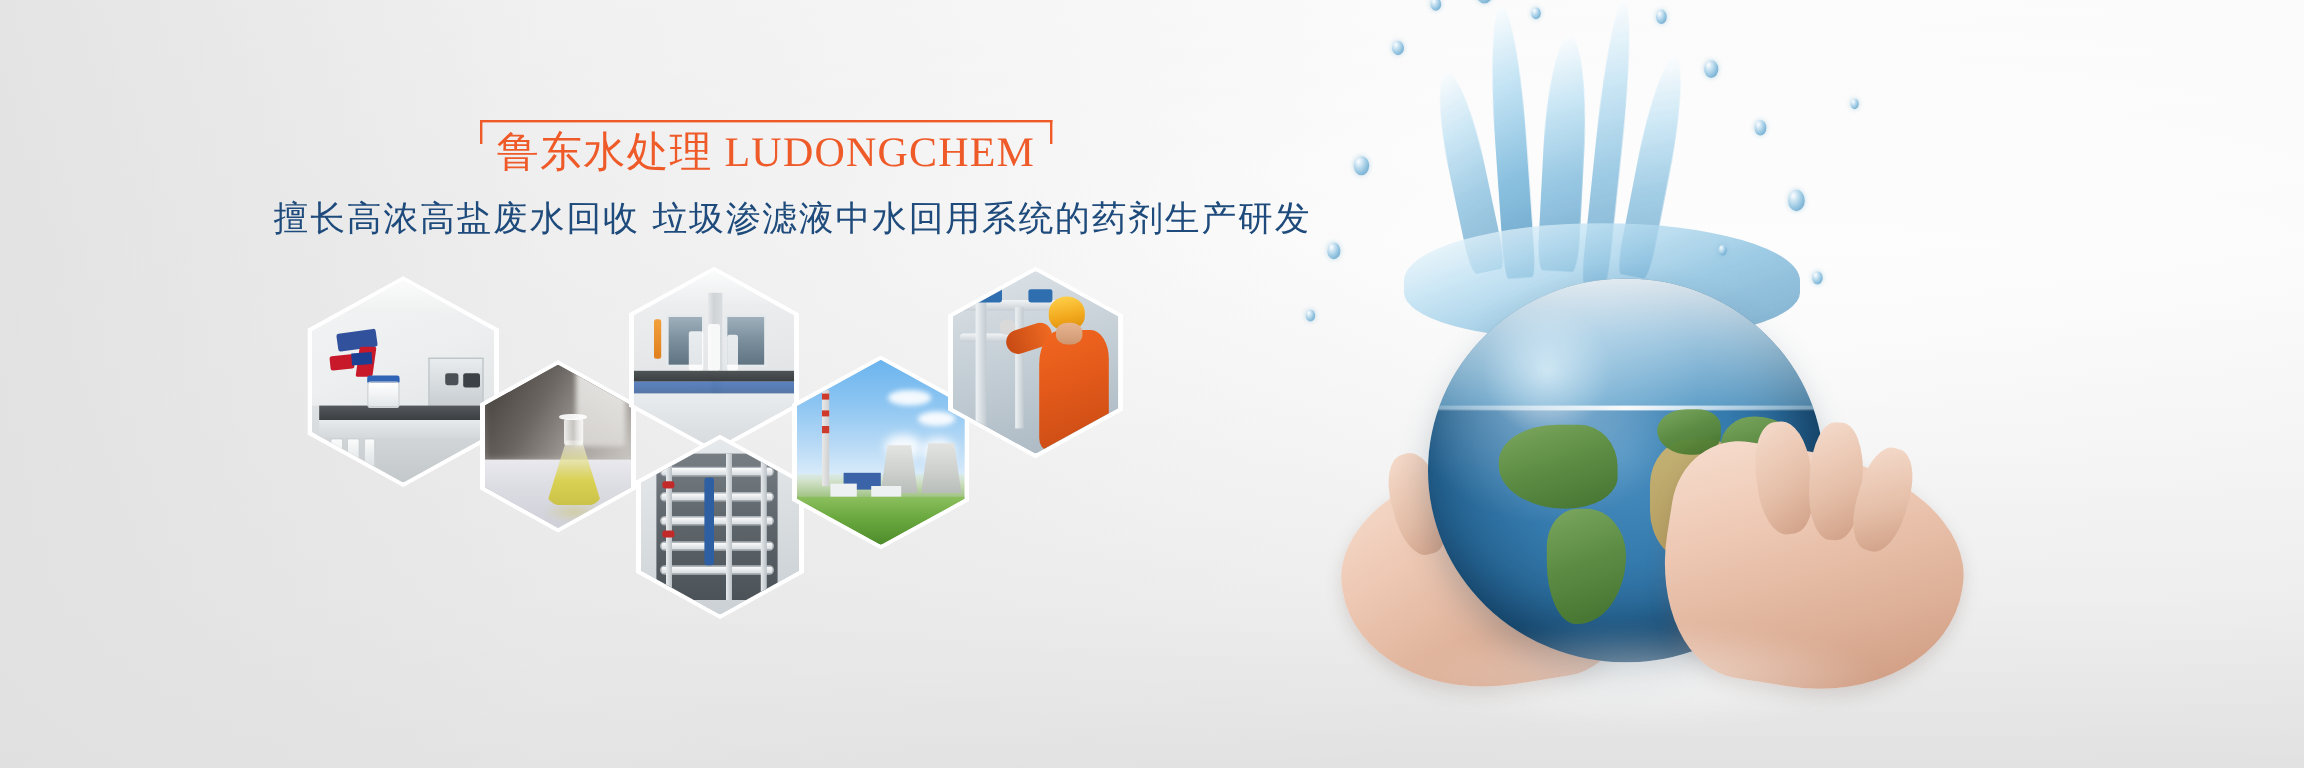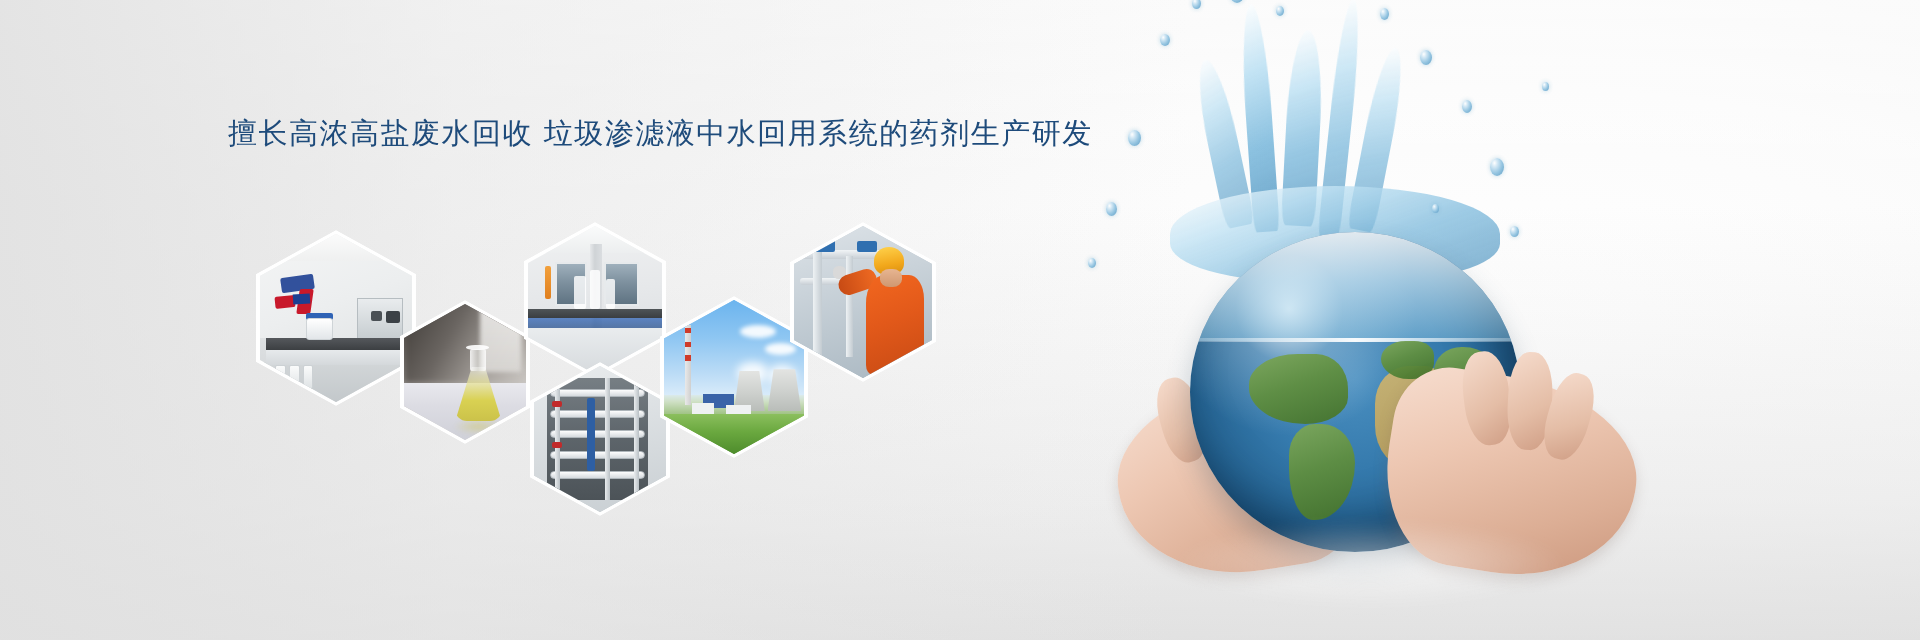--- a/index.html
+++ b/index.html
@@ -270,20 +270,26 @@
 </head>
 <body>
 
 <div id="banner">
 
   <div id="bg-shade"></div>
   <div id="bg-left-shade"></div>
 
   <div id="headline">
 
+    <div id="title-frame">
+      <span class="rule-top"></span>
+      <span class="tick-left"></span>
+      <span class="tick-right"></span>
+      <div id="title-text">鲁东水处理 LUDONGCHEM</div>
+    </div>
 
     <div id="subtitle">擅长高浓高盐废水回收  垃圾渗滤液中水回用系统的药剂生产研发</div>
   </div>
 
   <div id="hex-cluster">
 
     <div class="hex" style="left:256px; top:230px; width:160px; height:176px;">
       <div class="frame"></div>
       <div class="photo ph-lab1">
         <div class="wall"></div>

